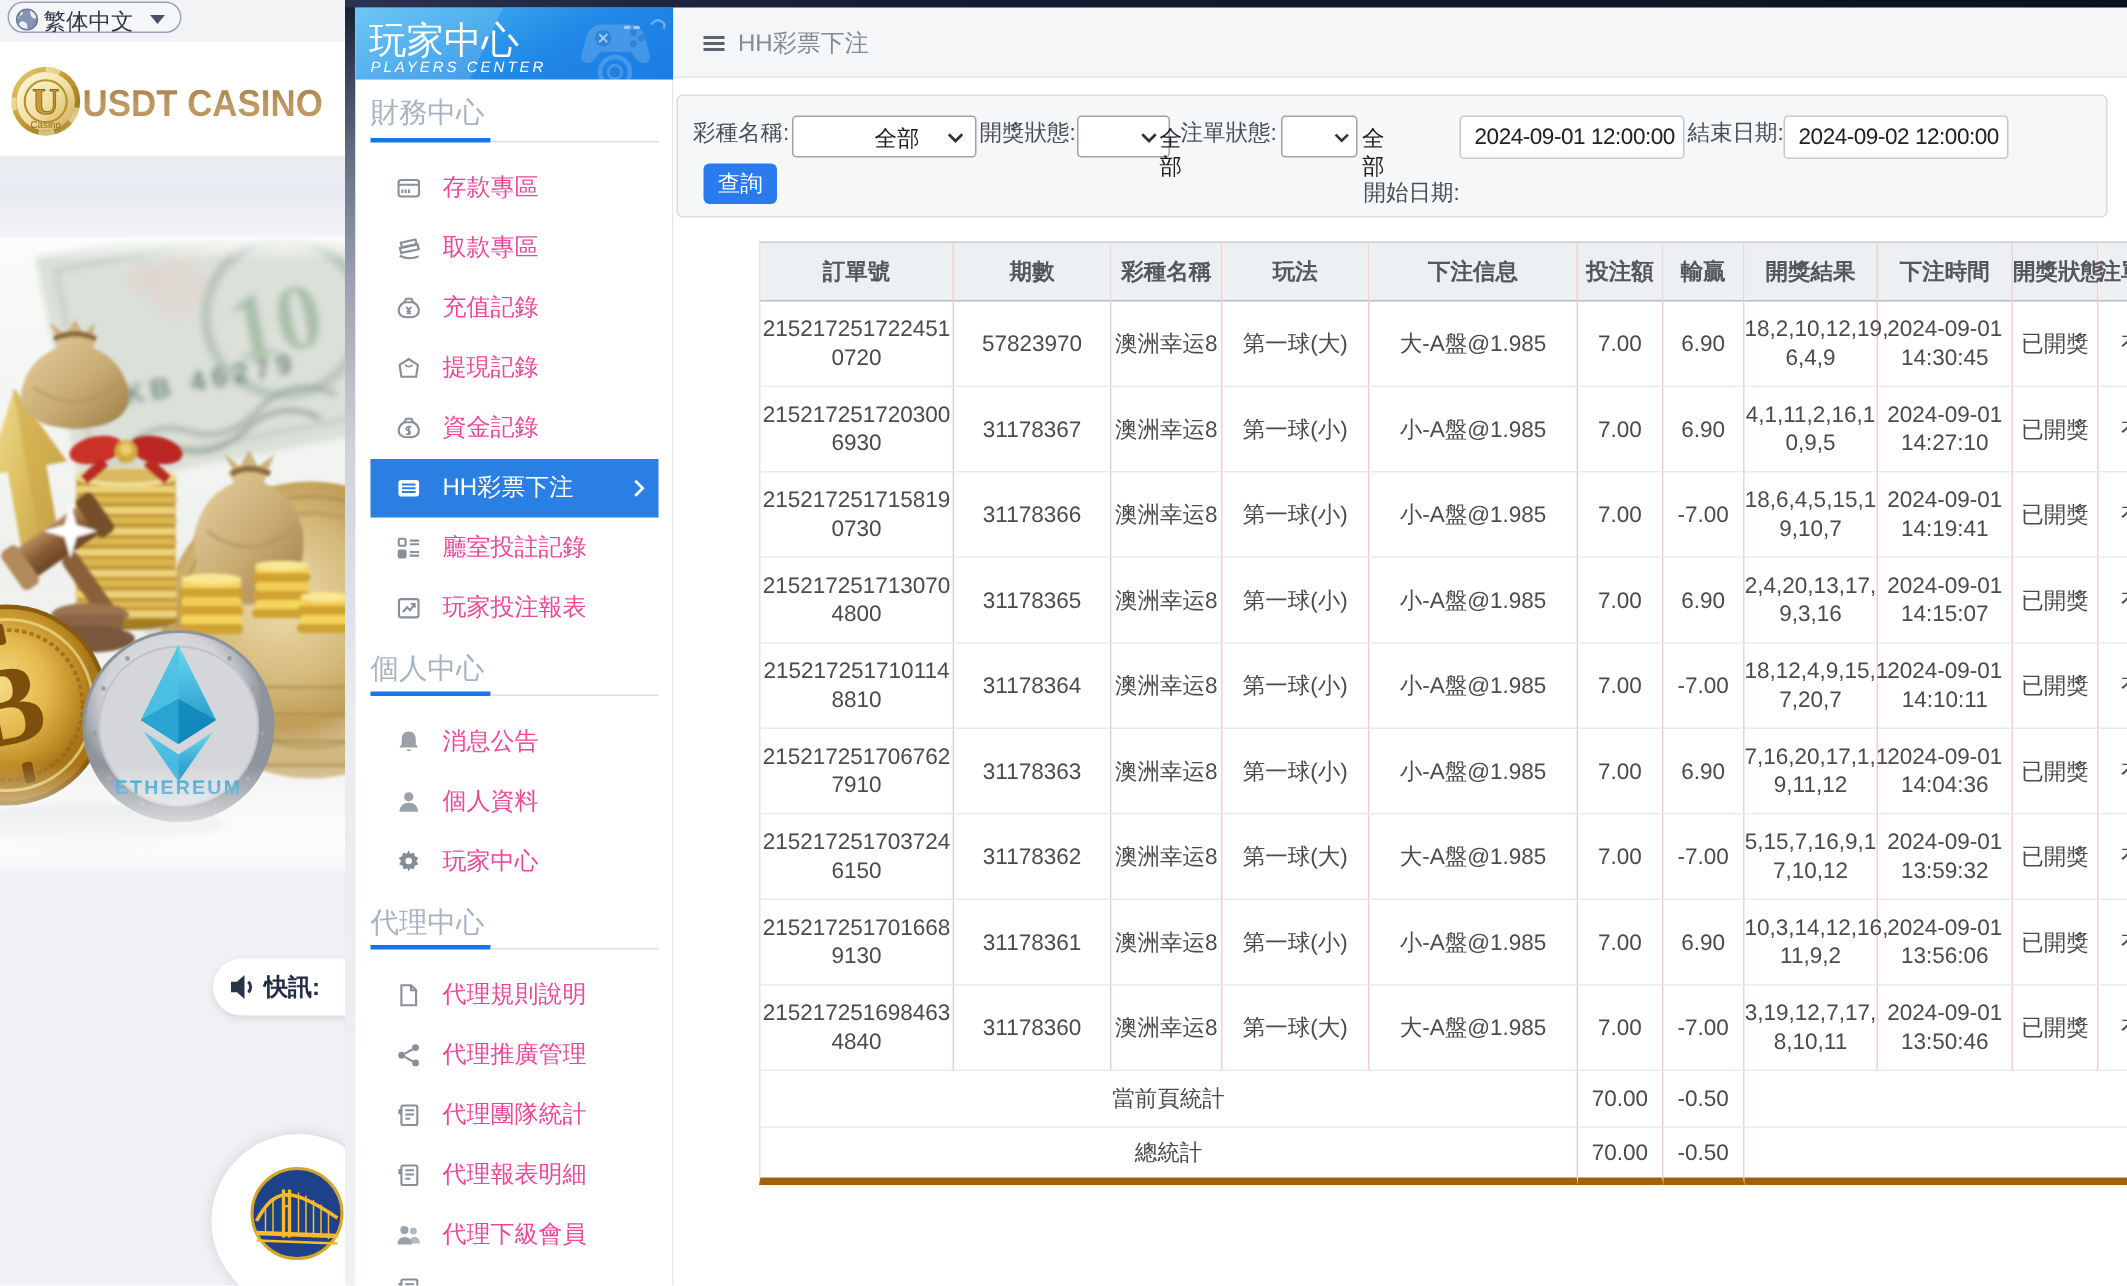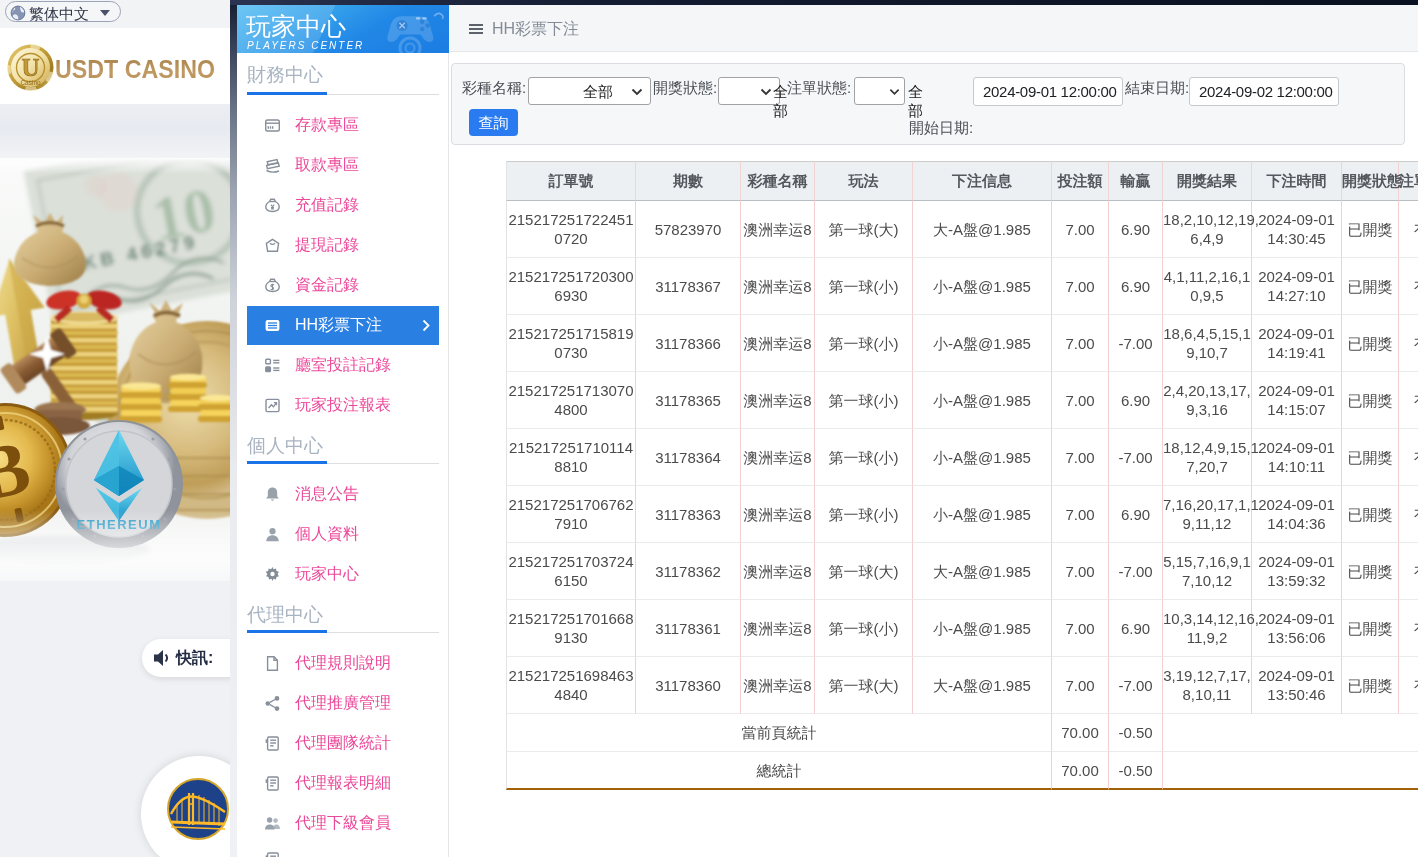--- a/index.html
+++ b/index.html
@@ -81,21 +81,21 @@
   border-top:1px solid #cccccc; border-bottom:1px solid #b9bec3;
   border-right:1px solid #f0d3d3;
   height:40px; text-align:center; padding:0; white-space:nowrap; overflow:visible; }
 #tbl td { font-size:15px; color:#4b4b4b; text-align:center; padding:0;
   border-right:1px solid #f3cfcf; border-bottom:1px solid #ebebeb;
   line-height:19px; }
 #tbl tr.dr td { height:57px; }
 #tbl tr.sr td { height:38px; }
 #tbl th:first-child, #tbl td:first-child { border-left:1px solid #e3e3e3; }
 #tbl th:last-child, #tbl td:last-child { border-right:1px solid #efd0d0; }
-#tbl tr.sr:last-child td { border-bottom:2px solid #a16207; }
+#tbl tr.sr:last-child td { border-bottom:5px solid #a16207; }
 </style>
 </head>
 <body>
 <div id="page">
 
   <div id="left" class="abs">
     <div id="photo" class="abs"><svg width="237" height="423" viewBox="0 0 237 423">
       <defs>
         <linearGradient id="pbg" x1="0" y1="0" x2="0" y2="1">
           <stop offset="0" stop-color="#fafbfa"></stop>

